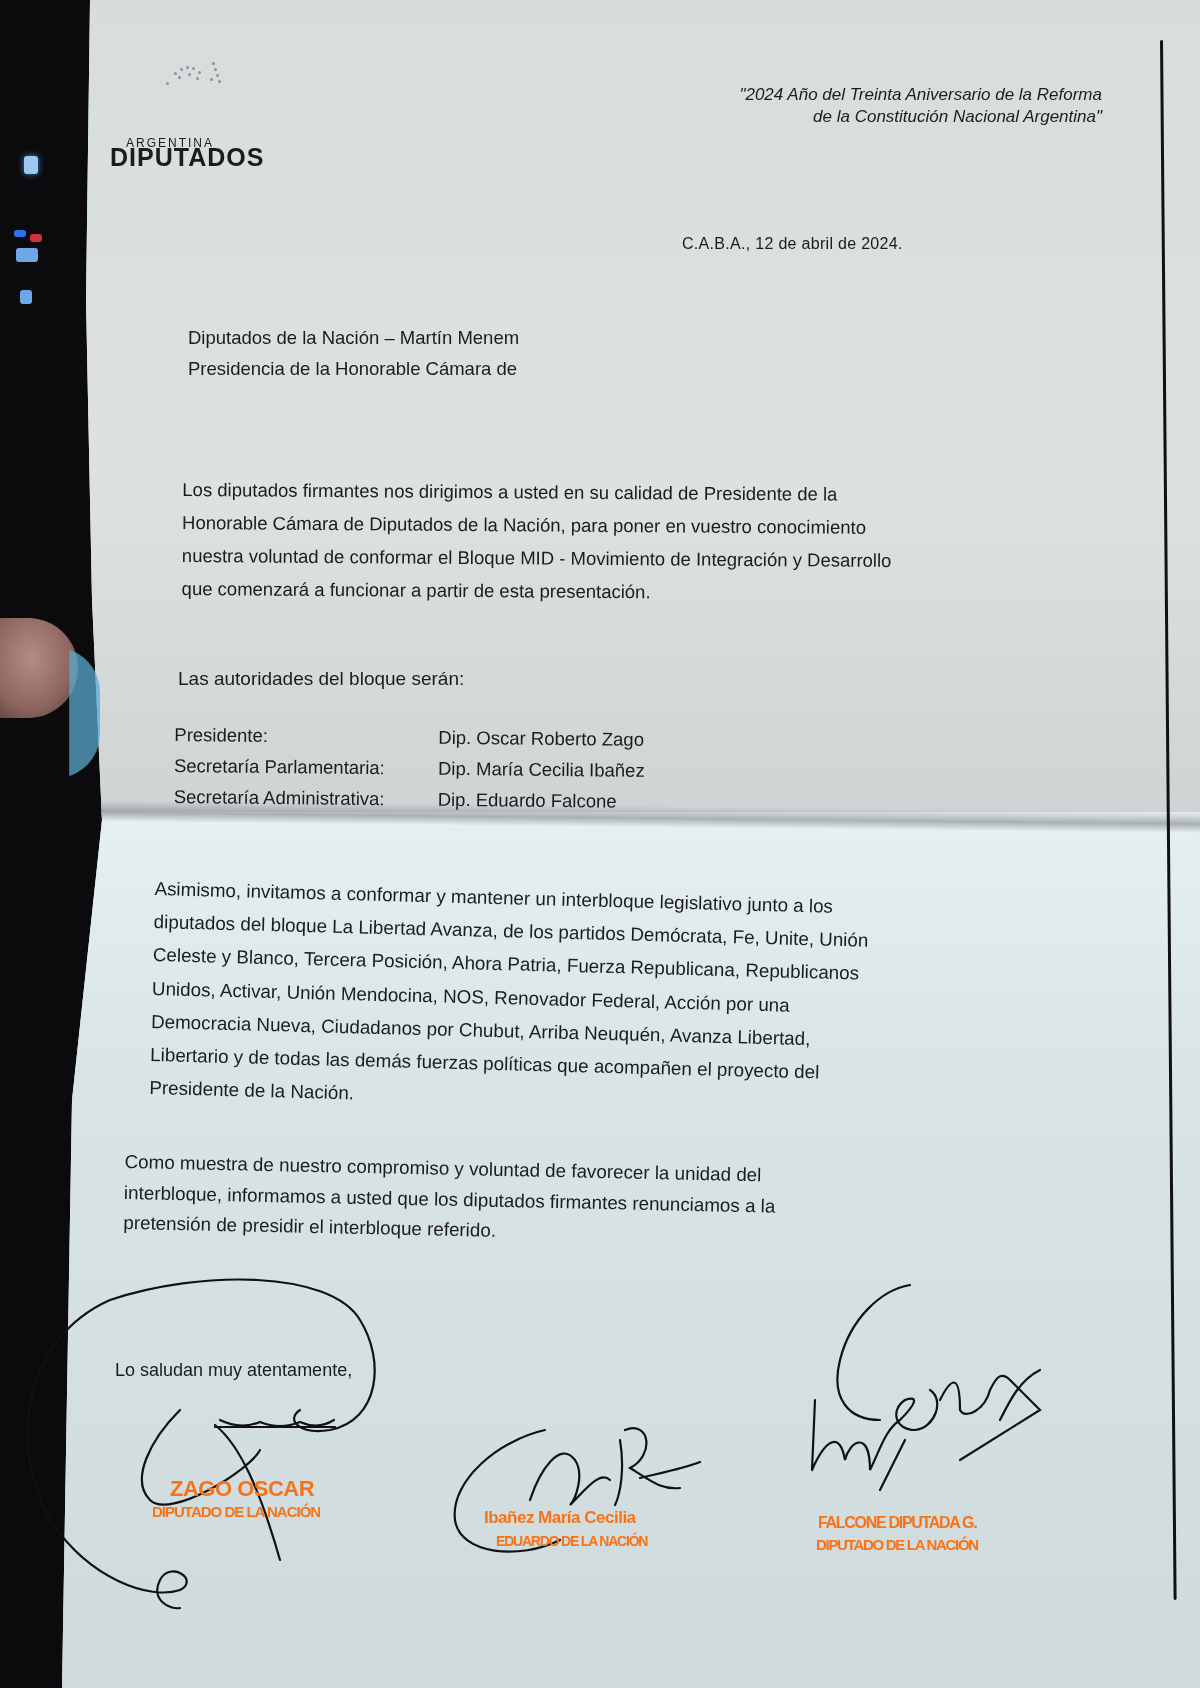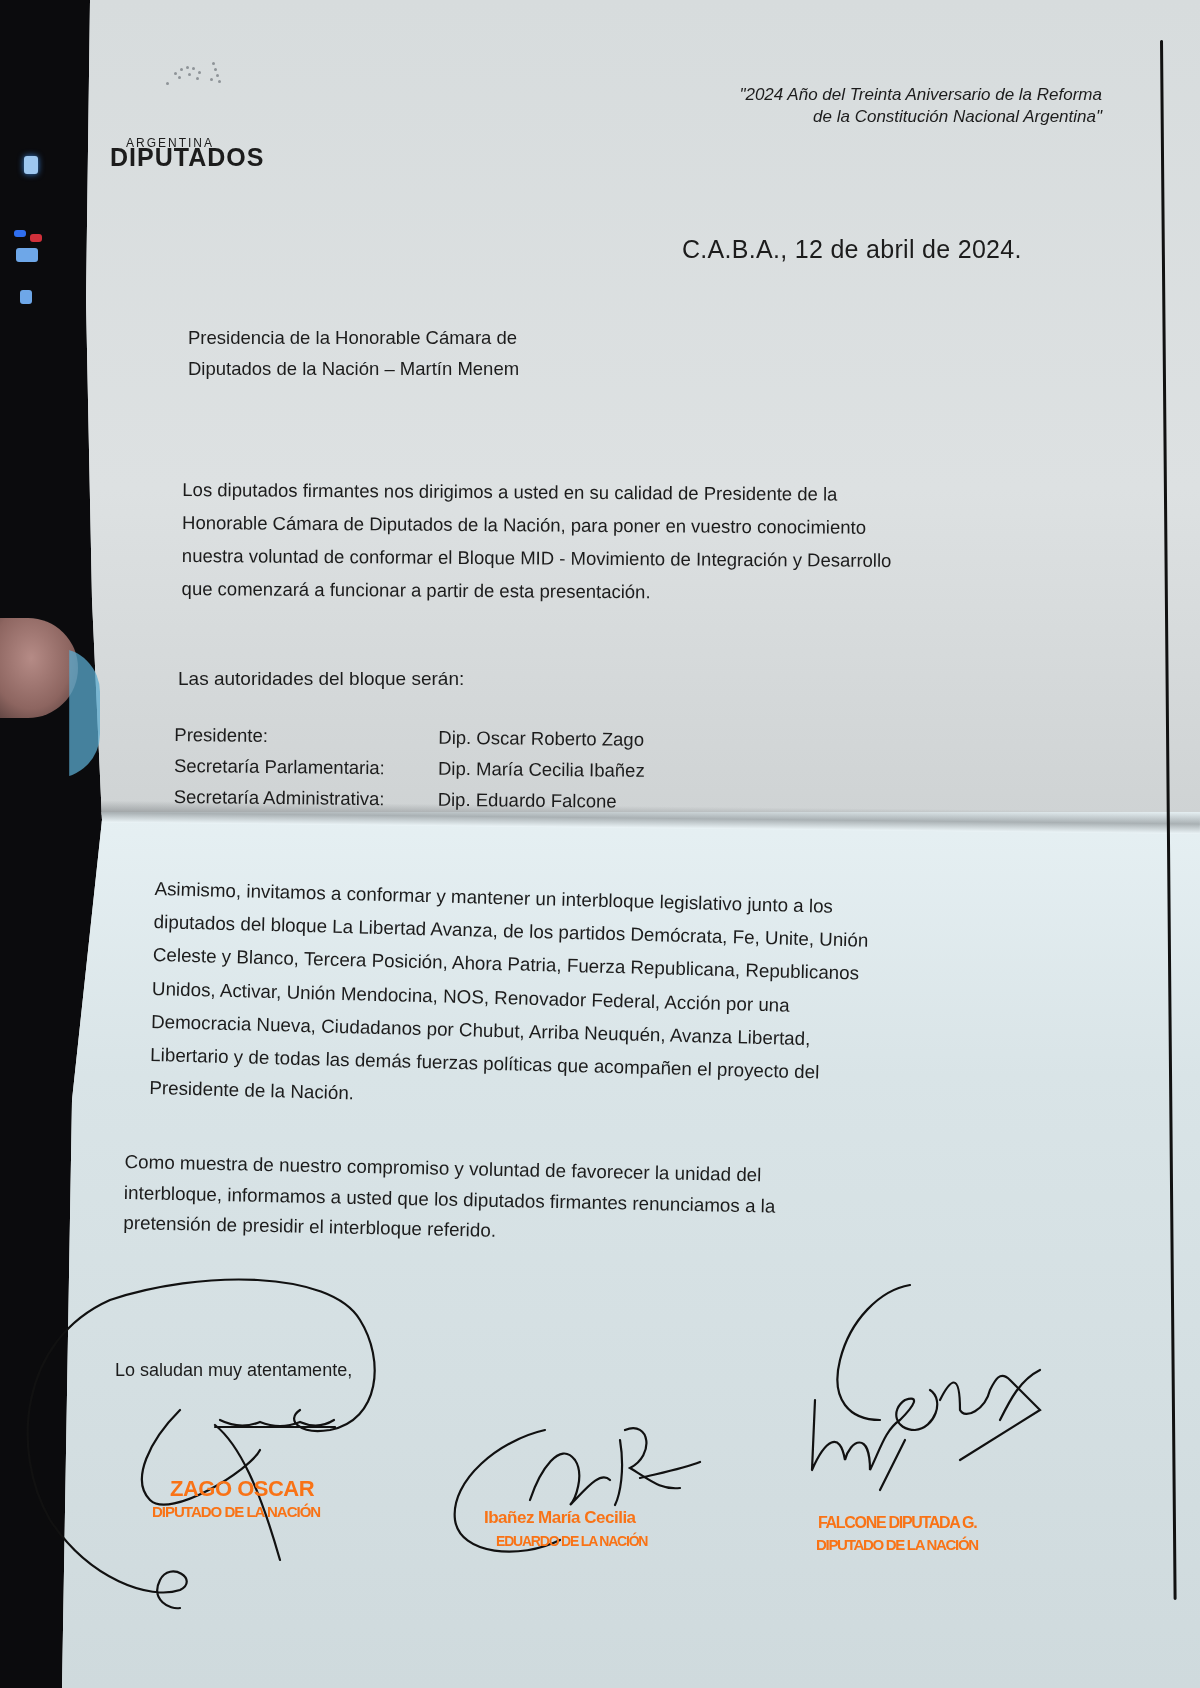--- a/index.html
+++ b/index.html
@@ -53,21 +53,21 @@
       clip-path:inset(0 0 0 30%);
     }
 
     
     .txt { position:absolute; color:#1c1c1c; white-space:nowrap; }
     .logo-dots { position:absolute; left:160px; top:58px; width:80px; height:30px; }
     .logo-dots i { position:absolute; width:3px; height:3px; background:#8e9498; border-radius:50%; }
     .logo-title { left:110px; top:98px; font-size:25px; letter-spacing:1px; font-weight:700;margin-top:45px; }
     .logo-sub { left:126px; top:136px; font-size:12px; letter-spacing:2px; }
     .motto { right:98px; top:84px; font-size:17px; font-style:italic; text-align:right; line-height:22px; }
-    .date { left:682px; top:235px; font-size:25px; letter-spacing:0.3px; }
+    .date { left:682px; top:235px; font-size:16px; letter-spacing:0.3px; }
     .addr { left:188px; top:322px; font-size:18.5px; line-height:31px; }
     .p1 { left:182px; top:473px; font-size:18.5px; line-height:33px; transform:rotate(0.4deg); transform-origin:left; }
     .aut-intro { left:178px; top:668px; font-size:19px; }
     .aut-table { position:absolute; left:174px; top:724px; font-size:18.5px; color:#1c1c1c; transform:rotate(0.6deg); transform-origin:left; }
     .aut-row { display:flex; height:31px; }
     .aut-role { width:264px; }
     .p2 { left:152px; top:872px; font-size:18.8px; line-height:33.2px; transform:rotate(1.5deg); transform-origin:left; }
     .p3 { left:124px; top:1147px; font-size:18.8px; line-height:30.5px; transform:rotate(1.2deg); transform-origin:left; }
     .closing { left:115px; top:1360px; font-size:18px; }
 
@@ -122,22 +122,22 @@
 <div class="txt logo-sub">ARGENTINA</div>
 
 <div class="txt motto">
   <div>"2024 Año del Treinta Aniversario de la Reforma</div>
   <div>de la Constitución Nacional Argentina"</div>
 </div>
 
 <div class="txt date">C.A.B.A., 12 de abril de 2024.</div>
 
 <div class="txt addr">
+  <div>Diputados de la Nación – Martín Menem</div>
   <div>Presidencia de la Honorable Cámara de</div>
-  <div>Diputados de la Nación – Martín Menem</div>
 </div>
 
 <div class="txt p1">
   <div>Los diputados firmantes nos dirigimos a usted en su calidad de Presidente de la</div>
   <div>Honorable Cámara de Diputados de la Nación, para poner en vuestro conocimiento</div>
   <div>nuestra voluntad de conformar el Bloque MID - Movimiento de Integración y Desarrollo</div>
   <div>que comenzará a funcionar a partir de esta presentación.</div>
 </div>
 
 <div class="txt aut-intro">Las autoridades del bloque serán:</div>

